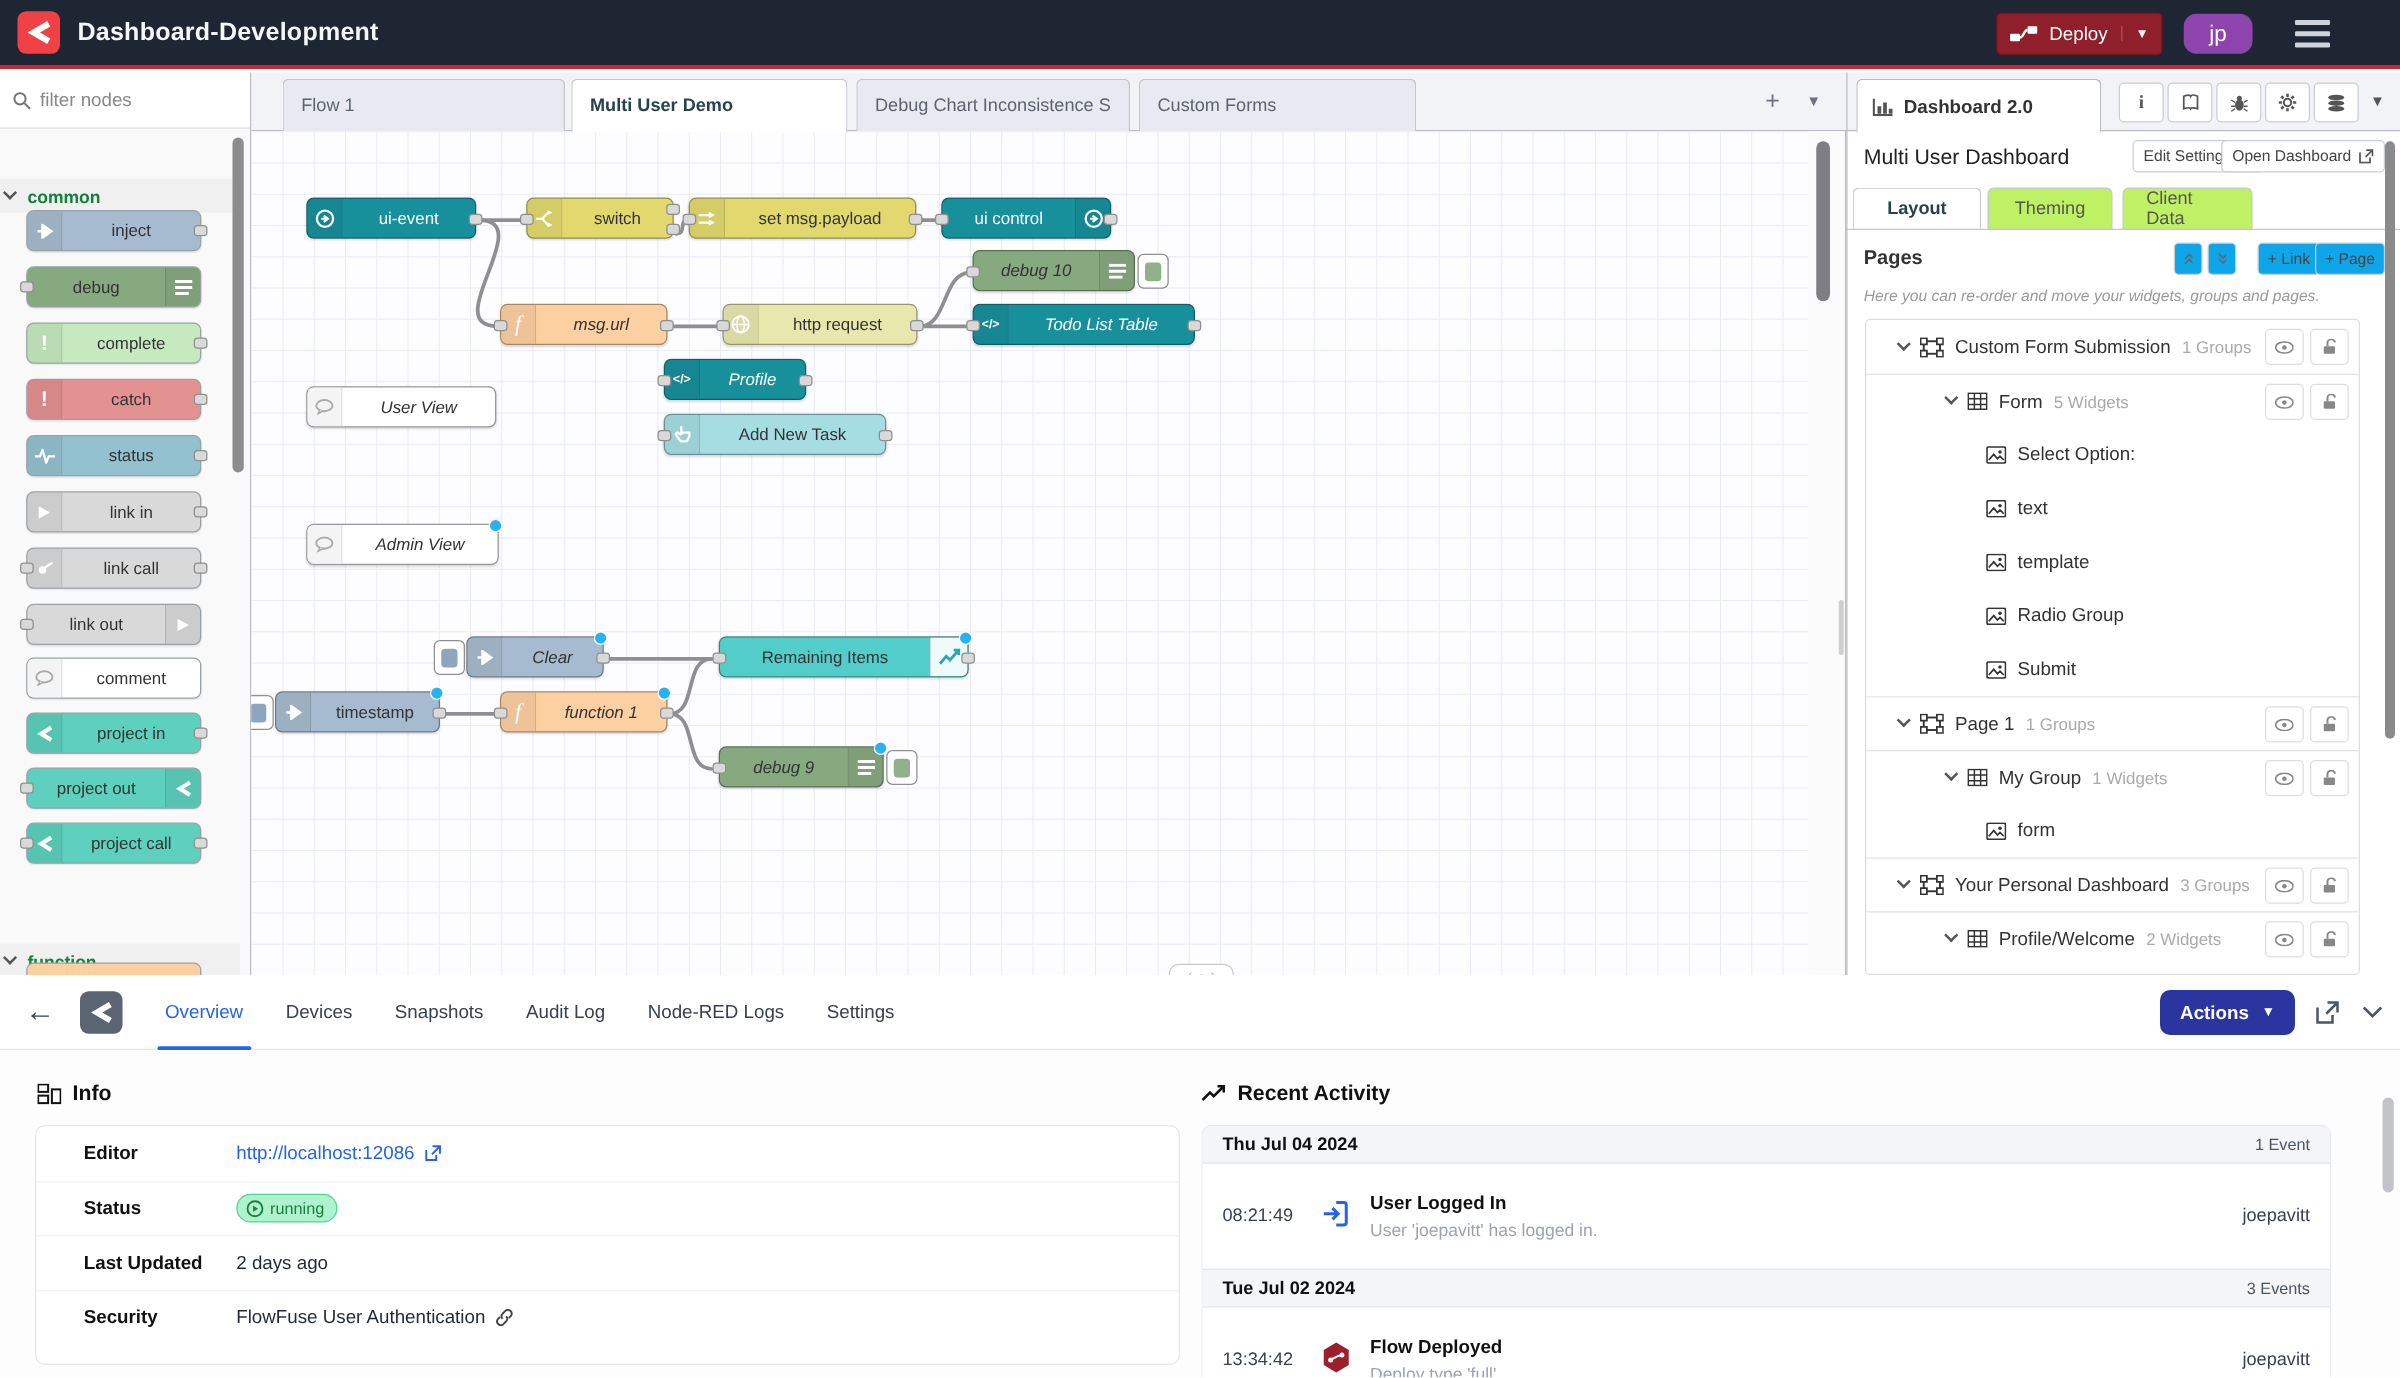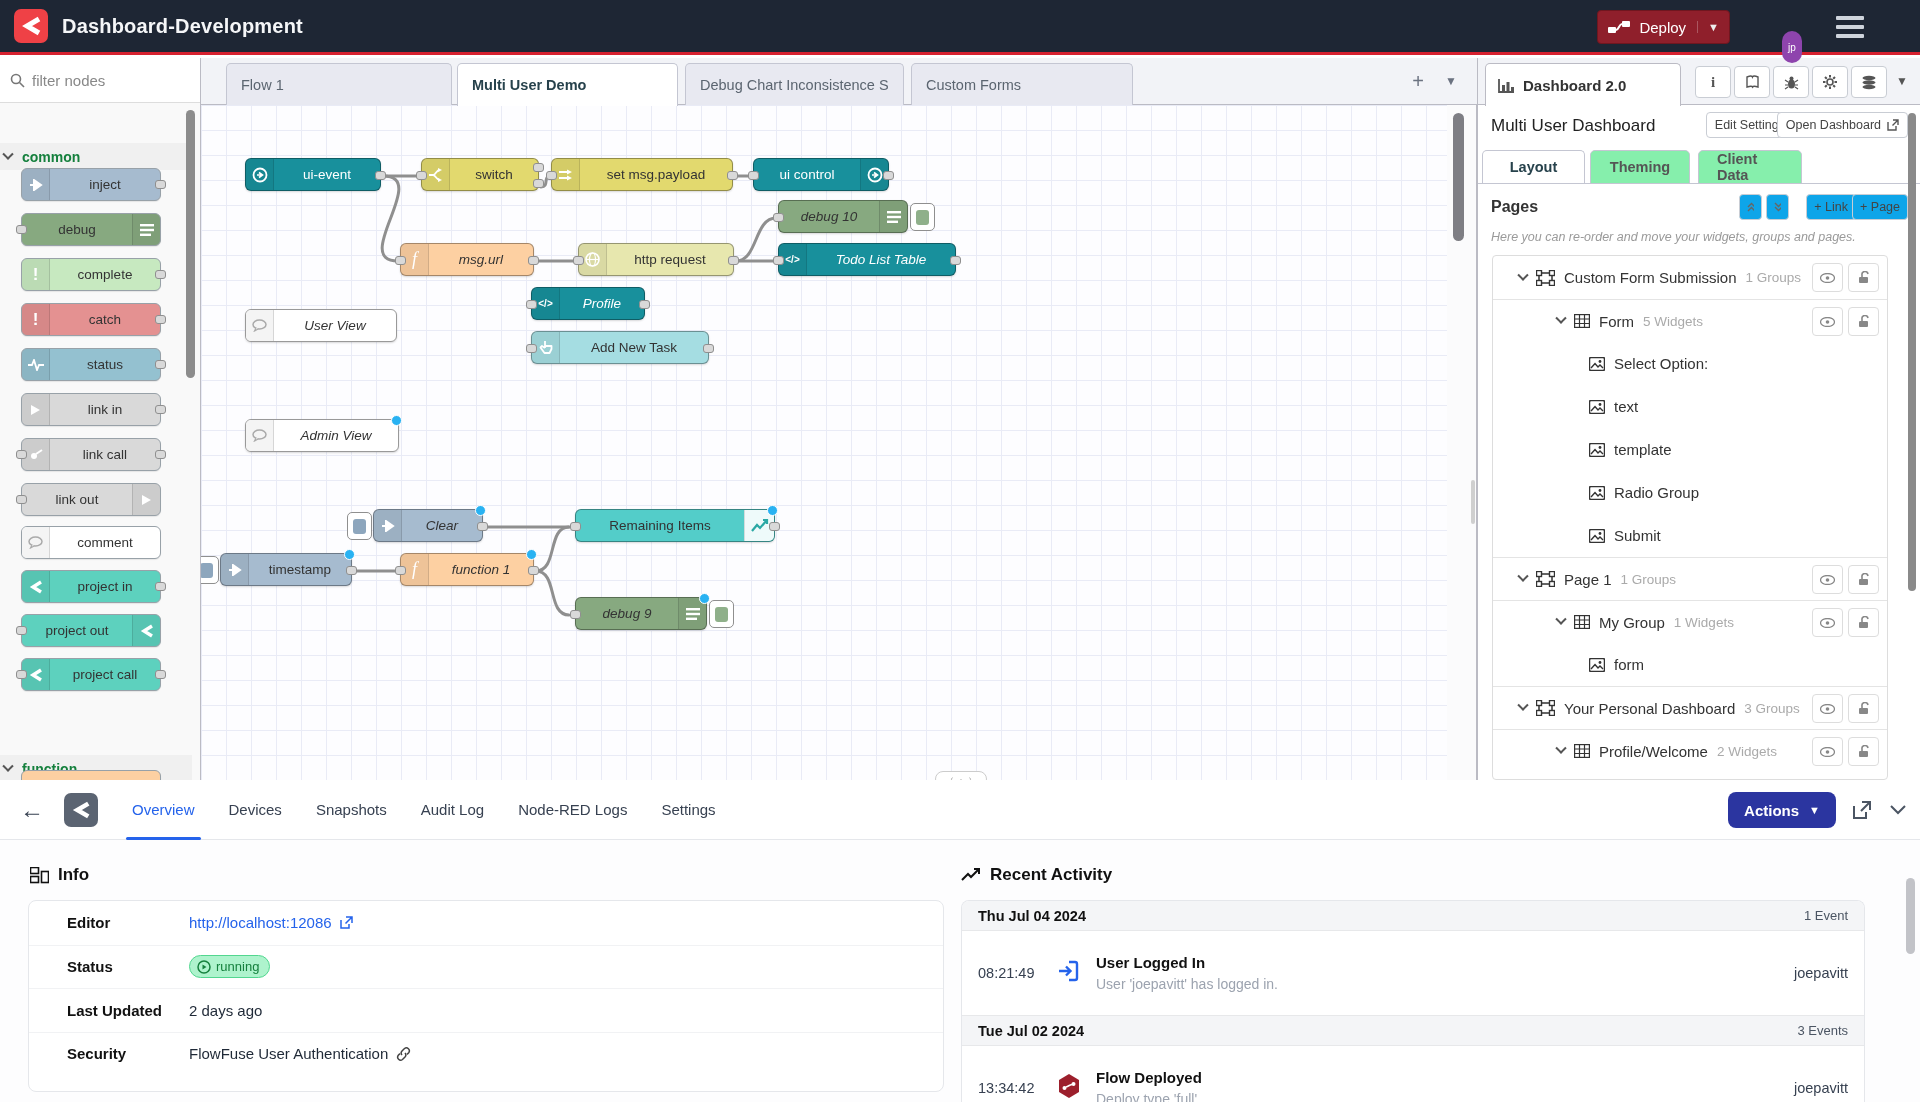--- a/index.html
+++ b/index.html
@@ -6,21 +6,21 @@
   html,body { width:1920px; height:1102px; font-family:"Liberation Sans",sans-serif; background:#fff; overflow:hidden; }
   body { position:relative; }
   .abs { position:absolute; }
 
   
   #header { position:absolute; left:0; top:0; width:1920px; height:55px; background:#1e2634; display:flex; align-items:center; border-bottom:3px solid #d6212f; z-index:40; }
   .ff-logo { width:34px; height:34px; background:#ef4146; border-radius:7px; margin-left:14px; display:flex; align-items:center; justify-content:center; }
   #header .title { color:#f5f6f8; font-size:20px; font-weight:bold; margin-left:14px; letter-spacing:.2px; }
   .deploy-btn { position:absolute; right:190px; top:10px; height:34px; background:#8f1f2b; border:1px solid #70161f; border-radius:4px; display:flex; align-items:center; padding:0 10px; gap:9px; color:#fff; font-size:15px; }
   .deploy-caret { border-left:1px solid rgba(255,255,255,.25); padding-left:10px; margin-left:2px; font-size:11px; color:#eee; }
-  .avatar { position:absolute; right:118px; top:11px; width:20px; height:32px; border-radius:10px; background:#8e44ad; color:#fff; font-size:10px; display:flex; align-items:center; justify-content:center;margin-top:20px; }
+  .avatar { position:absolute; right:118px; top:11px; width:55px; height:32px; border-radius:10px; background:#8e44ad; color:#fff; font-size:18px; display:flex; align-items:center; justify-content:center; }
   .burger { position:absolute; right:56px; top:16px; width:28px; }
   .burger div { height:4px; background:#cfd4dc; margin-bottom:5px; border-radius:1px; }
 
   
   #tabstrip { position:absolute; left:201px; top:58px; width:1719px; height:47px; background:#f2f3f7; border-bottom:1px solid #bbbbc4; }
   .flowtab { position:absolute; top:5px; height:42px; background:#e8e9f1; border:1px solid #c4c6d2; border-bottom:none; border-radius:5px 5px 0 0; display:flex; align-items:center; padding:0 14px; font-size:14.5px; color:#5b6570; overflow:hidden; white-space:nowrap; }
   .flowtab.active { background:#fff; color:#27424c; font-weight:bold; height:43px; z-index:2; }
   .tab-plus { position:absolute; left:1204px; top:12px; font-size:20px; color:#6b7280; width:26px; text-align:center; }
   .tab-caret { position:absolute; left:1244px; top:16px; font-size:12px; color:#6b7280; }
 
@@ -61,21 +61,21 @@
   .grab-handle { position:absolute; left:734px; top:666px; width:52px; height:16px; background:#fff; border:1px solid #ccc; border-radius:9px; display:flex; align-items:center; justify-content:center; gap:6px; color:#aaa; font-size:9px; z-index:5; }
 
   
   #sidebar { position:absolute; left:1477px; top:58px; width:443px; height:722px; background:#fff; }
   #sb-tabrow { position:absolute; left:0; top:0; width:443px; height:47px; background:#f2f3f7; border-bottom:1px solid #bbbbc4; }
   #sb-paneltab { position:absolute; left:8px; top:5px; width:196px; height:43px; background:#fff; border:1px solid #bbbbc4; border-bottom:none; border-radius:5px 5px 0 0; display:flex; align-items:center; gap:8px; padding-left:12px; font-size:15px; font-weight:bold; color:#333; z-index:2; }
   .sb-iconbtn { position:absolute; top:8px; width:36px; height:32px; background:#fff; border:1px solid #c9cdd4; border-radius:4px; display:flex; align-items:center; justify-content:center; color:#555; font-size:15px; }
   #sb-caret { position:absolute; top:16px; left:419px; font-size:12px; color:#555; }
   #sb-title { position:absolute; left:14px; top:58px; font-size:17px; color:#222; }
   .sb-hdrbtn { position:absolute; top:54px; height:26px; border:1px solid #c9cdd4; border-radius:4px; background:#fff; display:flex; align-items:center; gap:6px; padding:0 8px; font-size:12.5px; color:#444; }
-  .sb-tab { position:absolute; top:92px; height:34px; border:1px solid #c4c6d2; border-radius:5px 5px 0 0; background:#86efac; display:flex; align-items:center; justify-content:center; font-size:14.5px; color:#555; padding:0 18px;font-weight:bold; }
+  .sb-tab { position:absolute; top:92px; height:34px; border:1px solid #c4c6d2; border-radius:5px 5px 0 0; background:#bef264; display:flex; align-items:center; justify-content:center; font-size:14.5px; color:#555; padding:0 18px; }
   .sb-tab.active { background:#fff; border-bottom:1px solid #fff; font-weight:bold; color:#27424c; }
   #sb-tabline { position:absolute; left:0; top:125px; width:443px; border-bottom:1px solid #c4c6d2; }
   #pages-h { position:absolute; left:14px; top:140px; font-size:16px; font-weight:bold; color:#333; }
   .pg-btn { position:absolute; top:136px; height:26px; border:1px solid #c9cdd4; border-radius:4px; background:#0ea5e9; display:flex; align-items:center; justify-content:center; gap:4px; font-size:12.5px; color:#444; padding:0 7px; }
   #pages-hint { position:absolute; left:14px; top:172px; font-size:12.5px; font-style:italic; color:#9a9a9a; }
   #tree { position:absolute; left:15px; top:197px; width:396px; height:525px; border:1px solid #ddd; border-radius:4px; background:#fff; overflow:hidden; }
   .trow { position:relative; height:43px; display:flex; align-items:center; gap:9px; font-size:15px; color:#333; }
   .trow.grp { border-top:1px solid #e4e4e4; }
   .trow:first-child { border-top:none; }
   .trow .meta { color:#aaa; font-size:13.5px; }

